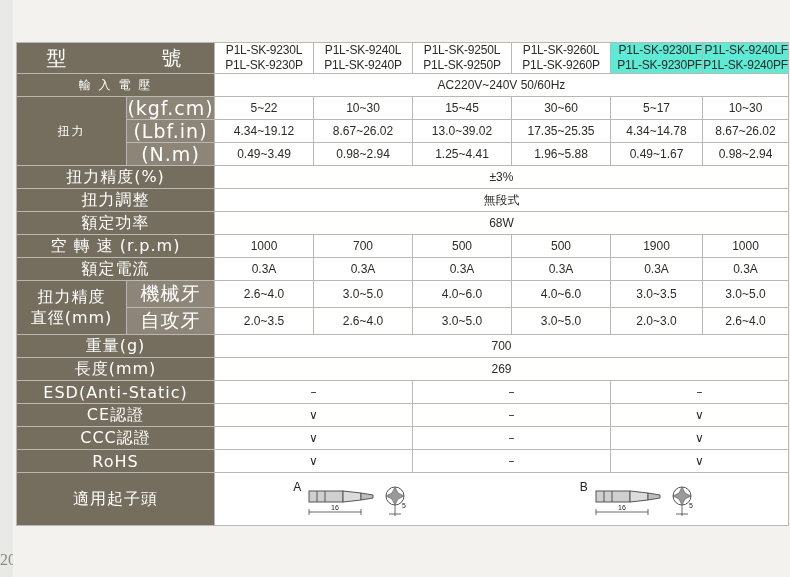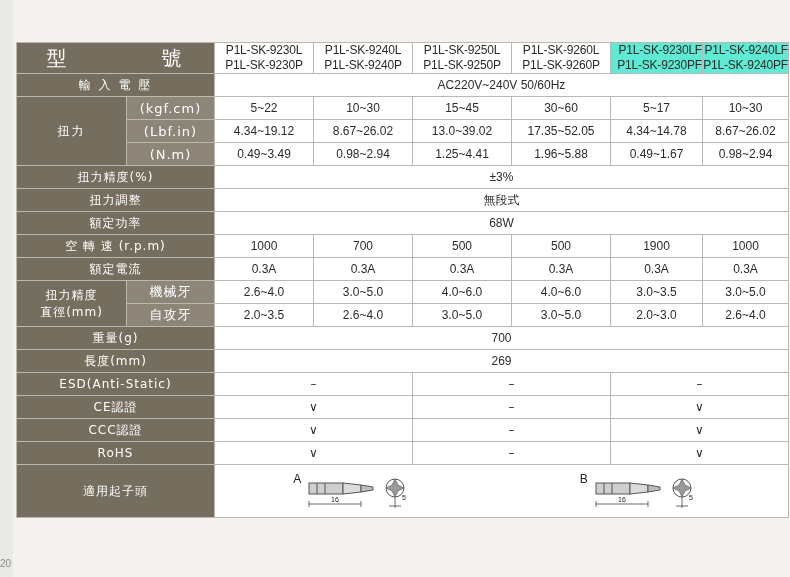--- a/index.html
+++ b/index.html
@@ -25,22 +25,23 @@
     position: absolute;
     left: 0; top: 0;
     width: 13px; height: 577px;
     background: #e9e9e7;
     border-right: 1px solid #d8d8d4;
   }
   .page-num {
     position: absolute;
     left: 0px;
     bottom: 8px;
-    font-size: 10px;
+    font-size: 16px;
     color: #8a8a84;
+    font-family: Liberation Serif, serif;
   }
   .sheet {
     position: absolute;
     left: 13px;
     top: 0;
     width: 777px;
     height: 577px;
     background: #f3f2ee;
   }
   .title-bar {
@@ -83,26 +84,26 @@
   }
   
   .lbl {
     background: #756e5e !important;
     color: #ffffff !important;
     font-size: 16px;
     letter-spacing: 2px;
     font-family: "DejaVu Sans", sans-serif;
   }
   .lbl.small {
-    font-size: 12px;
+    font-size: 16px;
     letter-spacing: 1px;
   }
   .lbl.sub {
     background: #8d8678 !important;
-    font-size: 13px;
+    font-size: 19px;
     letter-spacing: 1px;
   }
   .modelhead {
     background: #ffffff;
     font-size: 11.5px;
     line-height: 15px;
     font-family: Liberation Sans, sans-serif;
     letter-spacing: -0.2px;
   }
   .modelhead.green {
@@ -216,21 +217,21 @@
         <td class="valcell">30~60</td>
         <td class="valcell">5~17</td>
         <td class="valcell">10~30</td>
       </tr>
 
       <tr>
         <td class="lbl sub">(Lbf.in)</td>
         <td class="valcell shade">4.34~19.12</td>
         <td class="valcell shade">8.67~26.02</td>
         <td class="valcell shade">13.0~39.02</td>
-        <td class="valcell shade">17.35~52.05</td>
+        <td class="valcell shade">17.35~25.35</td>
         <td class="valcell shade">4.34~14.78</td>
         <td class="valcell shade">8.67~26.02</td>
       </tr>
 
       <tr>
         <td class="lbl sub">(N.m)</td>
         <td class="valcell">0.49~3.49</td>
         <td class="valcell">0.98~2.94</td>
         <td class="valcell">1.25~4.41</td>
         <td class="valcell">1.96~5.88</td>

